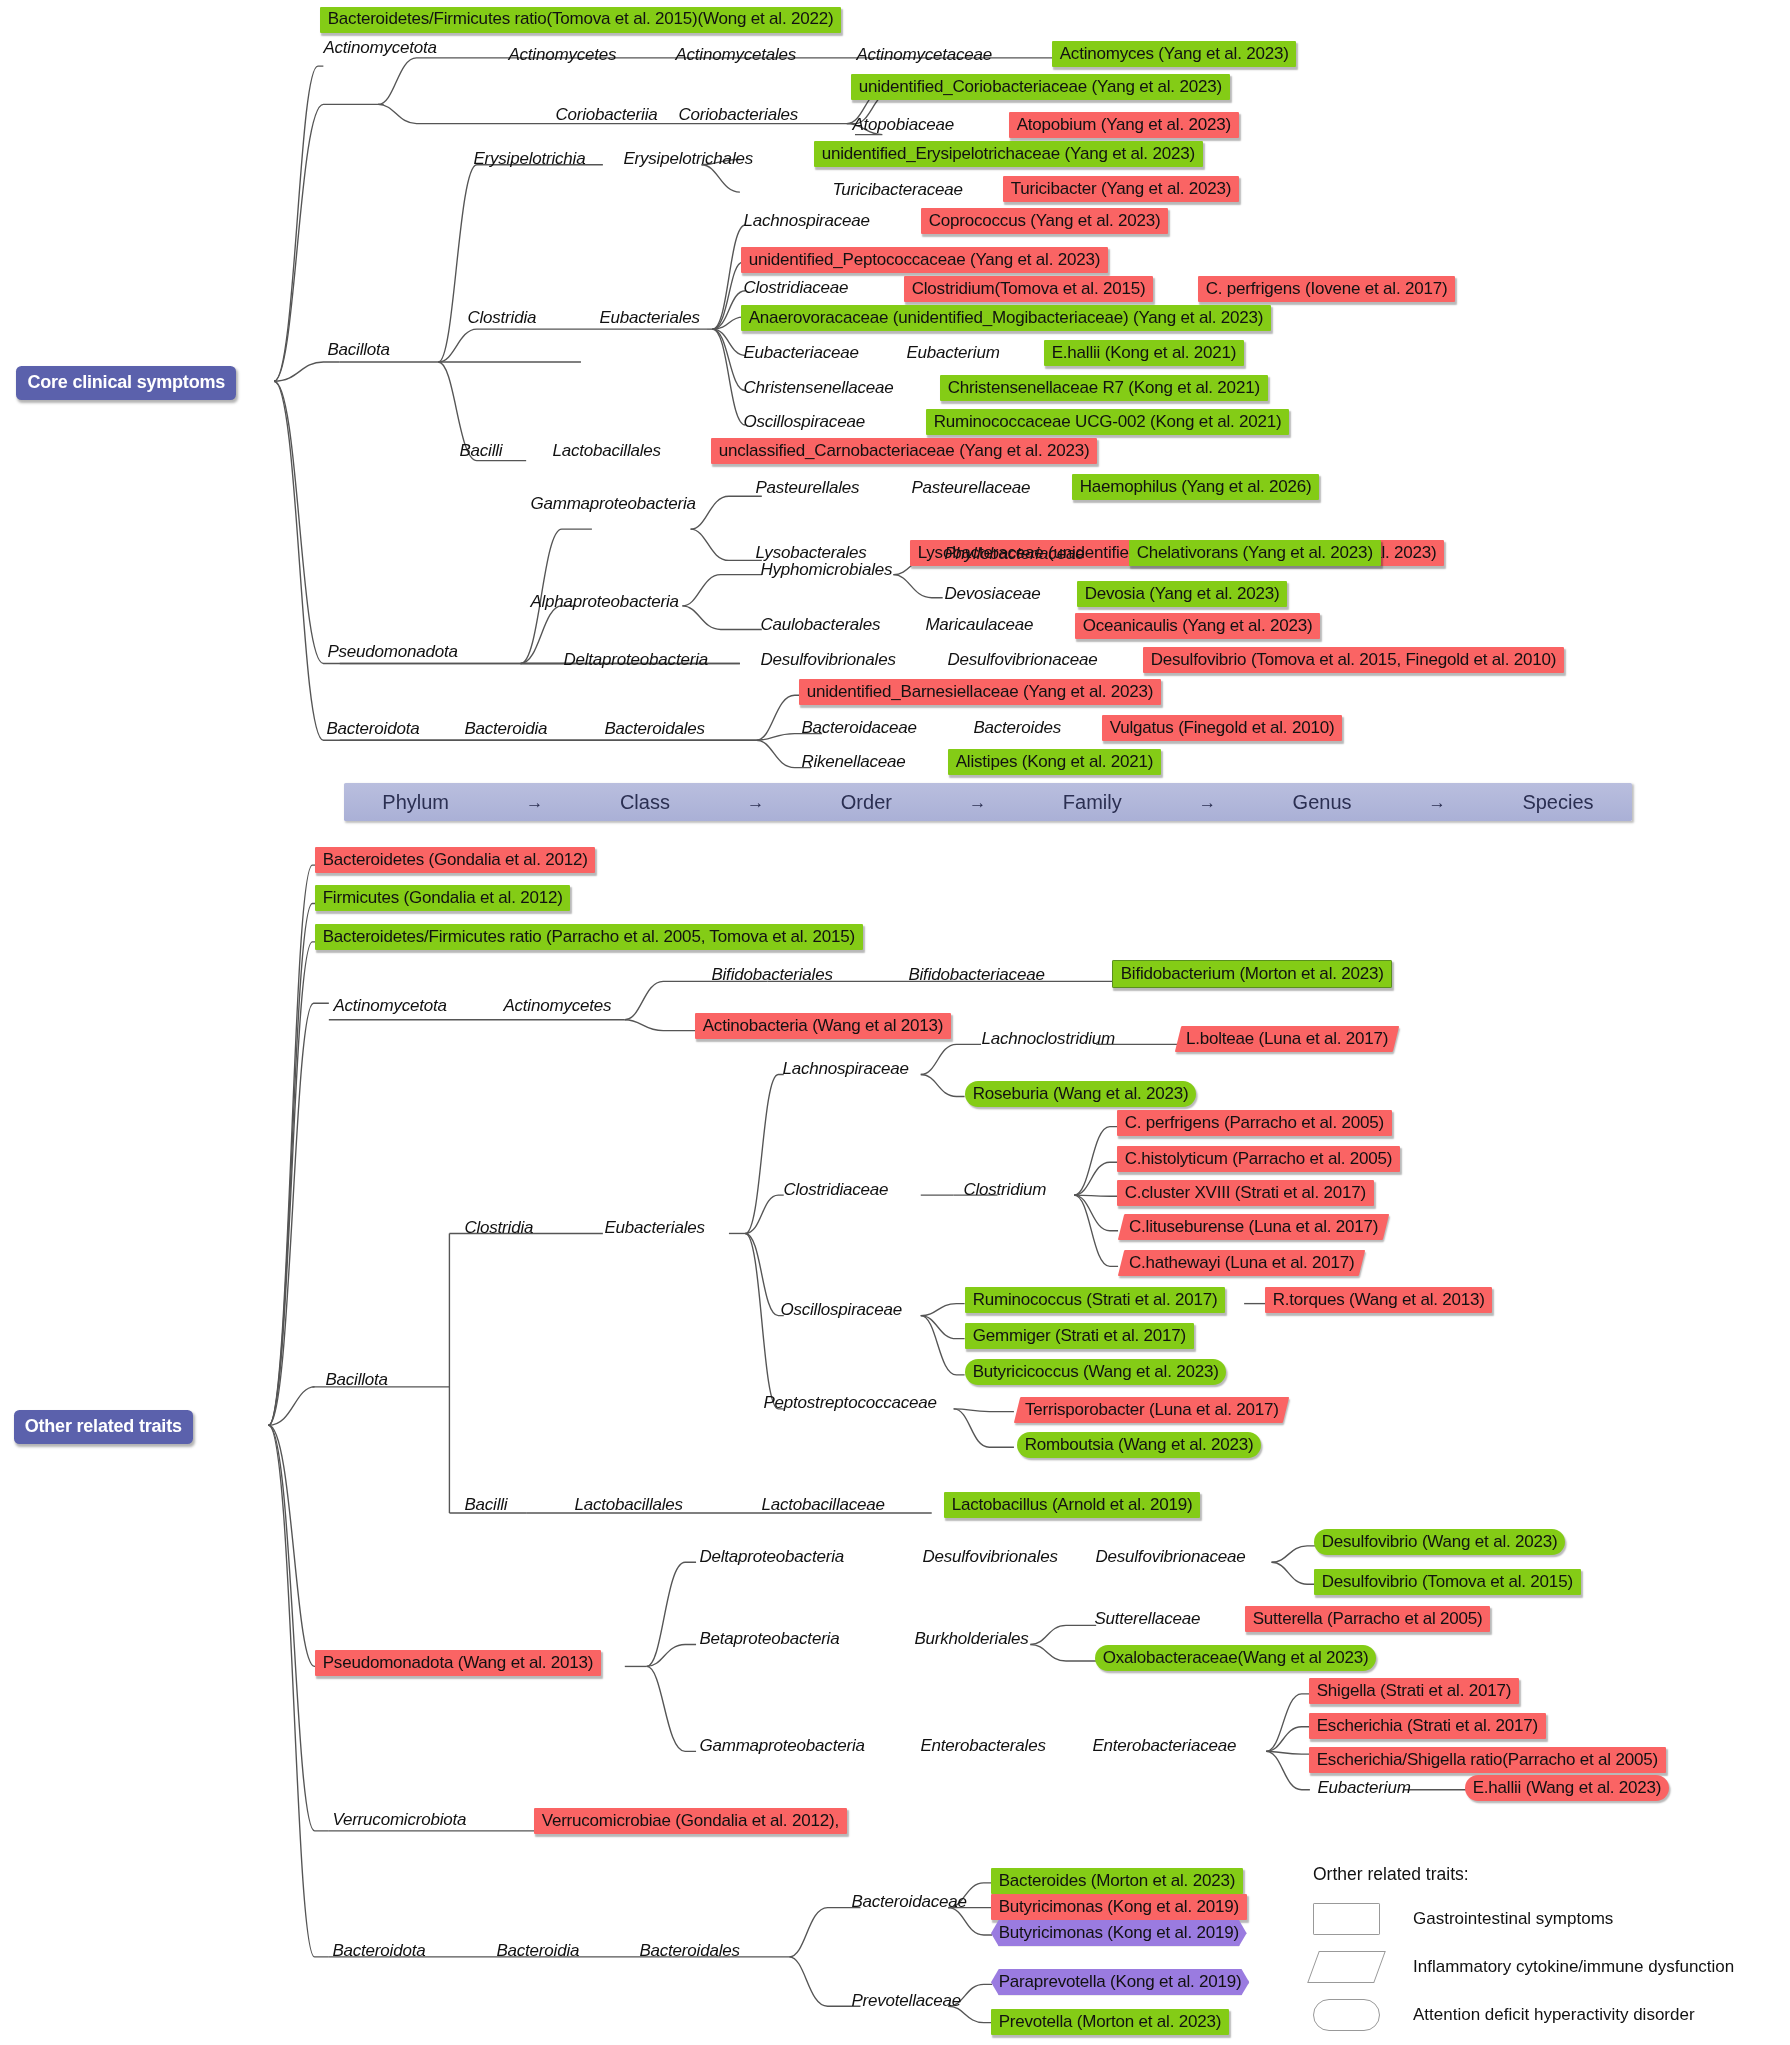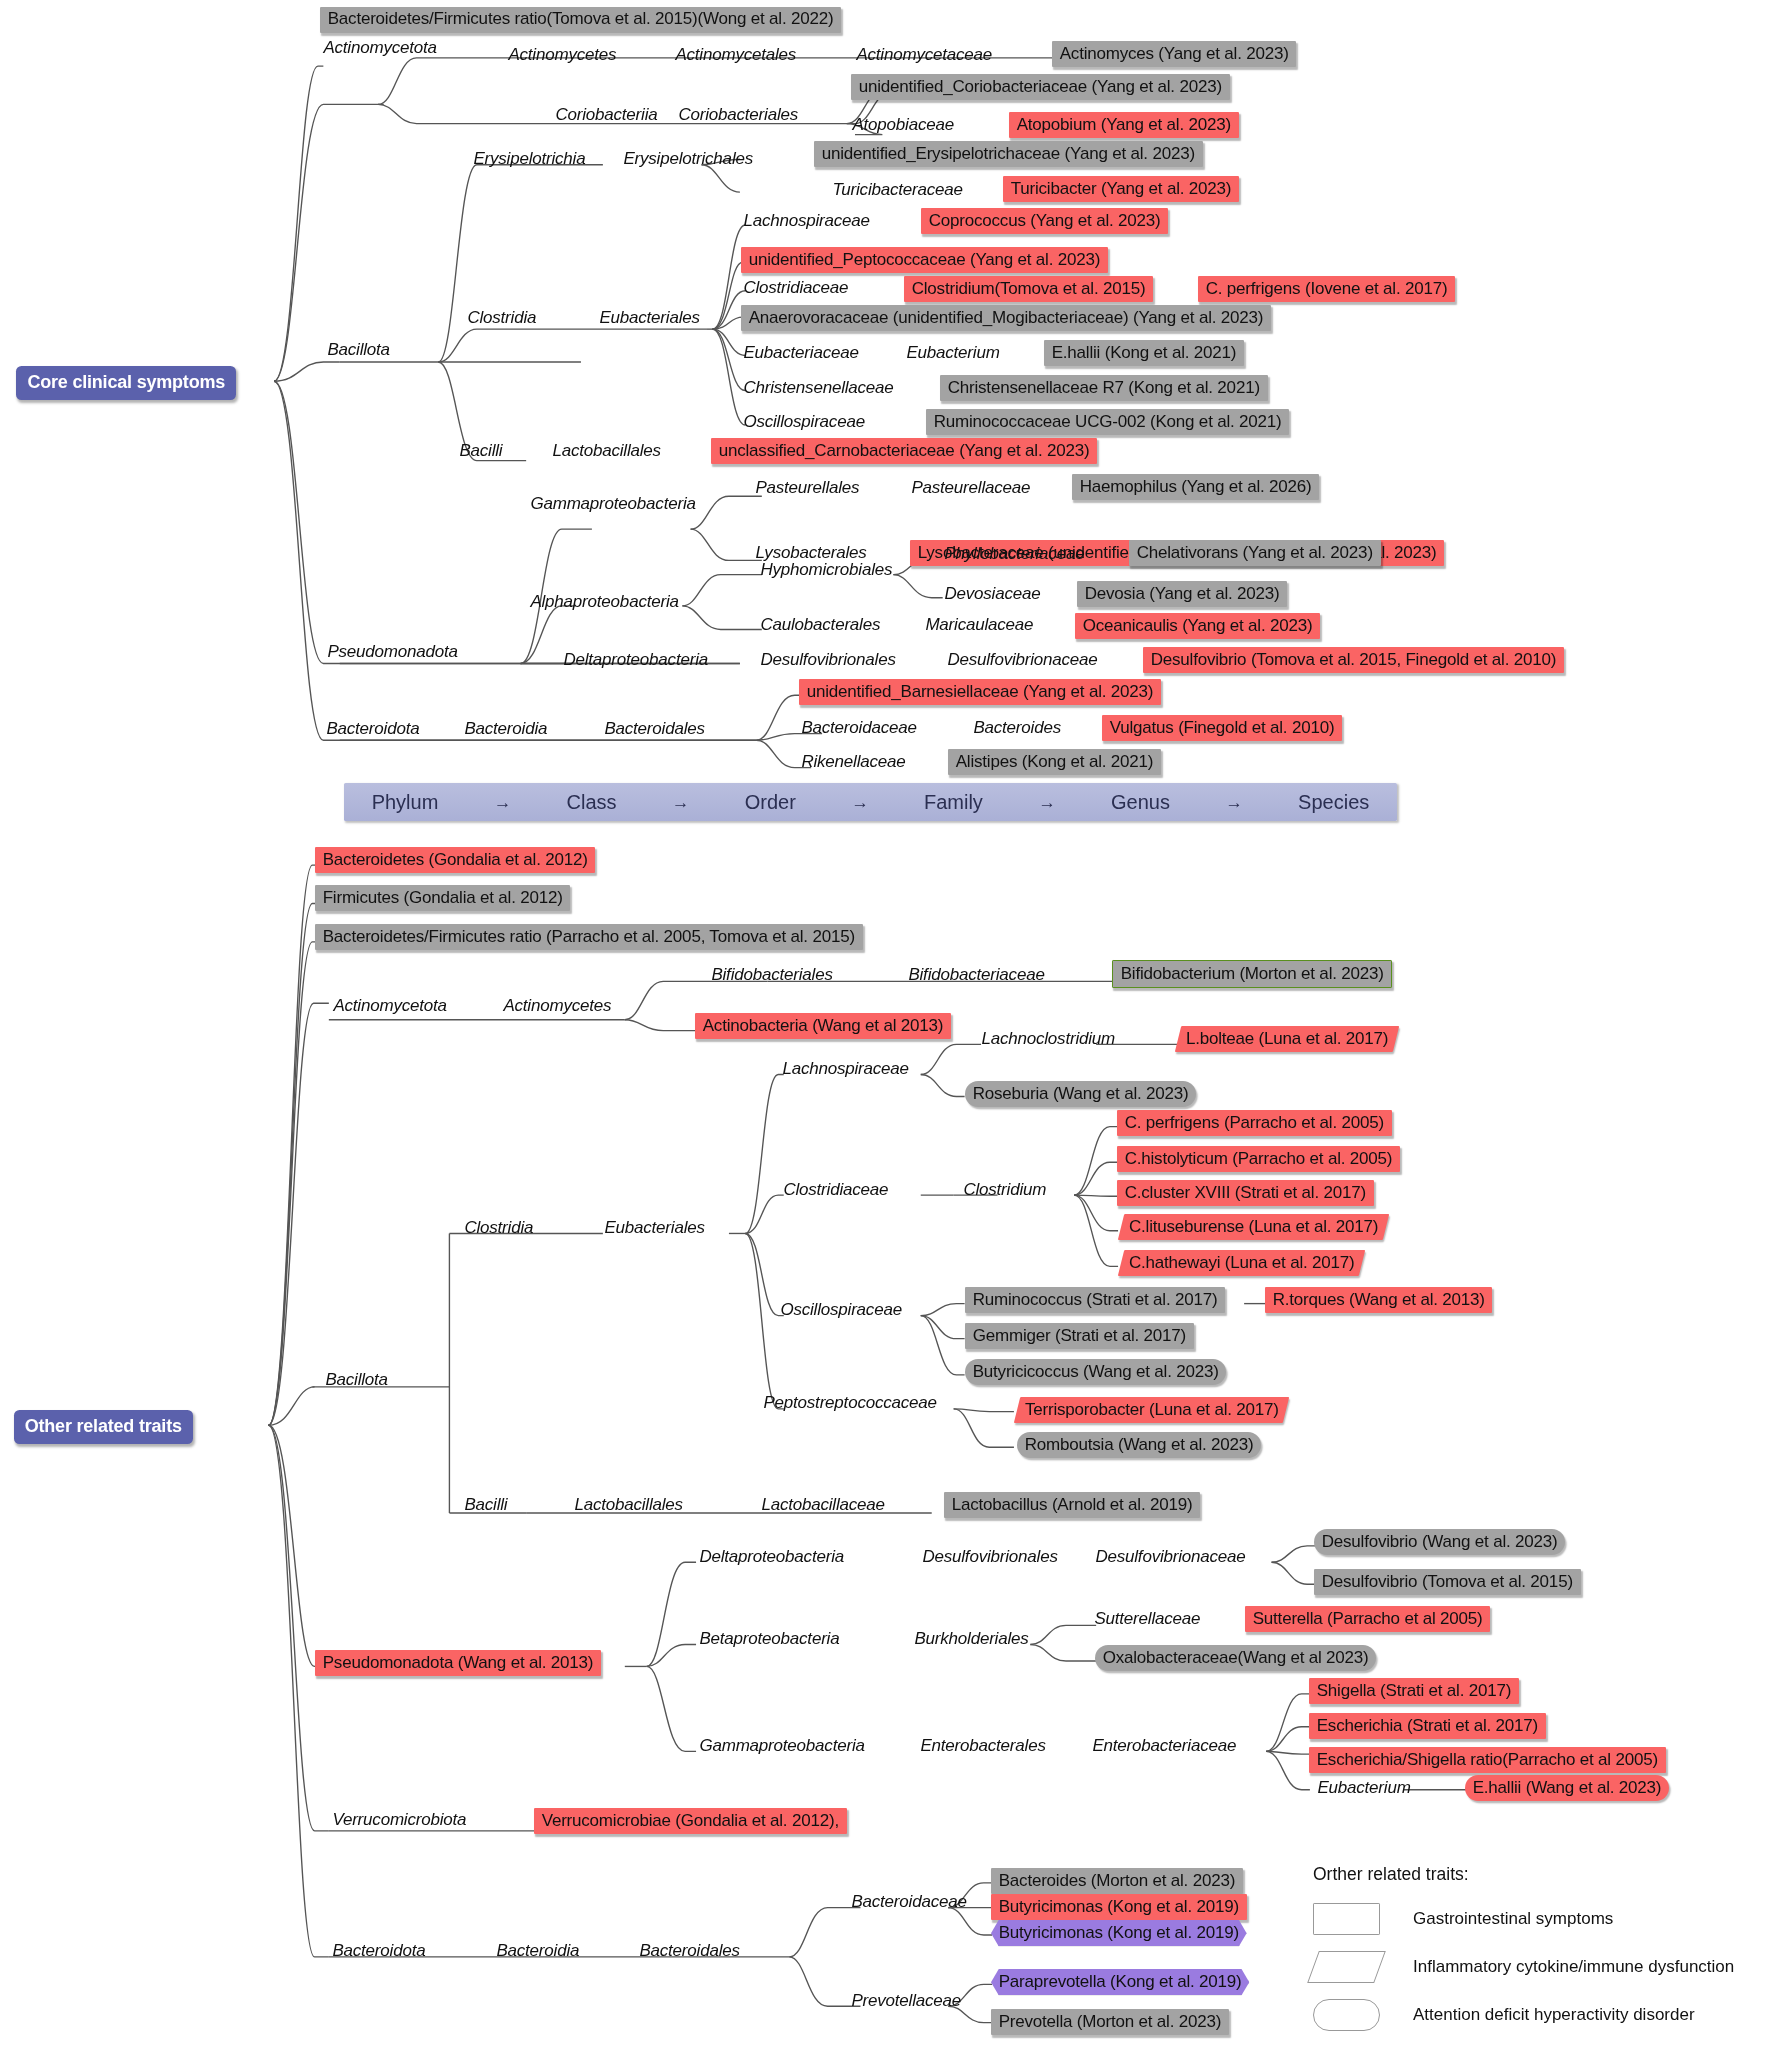--- a/index.html
+++ b/index.html
@@ -6,21 +6,21 @@
   body{font-family:"Liberation Sans",sans-serif;color:#111;}
   #canvas{position:relative;width:1790px;height:2046px;overflow:hidden;background:#fff;}
   svg.links{position:absolute;left:0;top:0;width:1790px;height:2046px;pointer-events:none;}
   .node{position:absolute;box-sizing:border-box;display:flex;align-items:center;
         white-space:nowrap;font-size:17px;line-height:1.1;letter-spacing:-0.2px;}
   .node .txt{display:block;}
   
   .tx{color:#111;font-style:italic;padding:1.1px 4.4px;}
   
   .box{padding:3.8px 7.7px;border-radius:1.1px;}
-  .green{background:#a3a3a3;}
+  .green{background:#84cc16;}
   .red{background:#FA6464;}
   .purple{background:#9A7BE0;}
   
   .sh-rect{border-radius:1.1px;}
   .sh-para{transform:skewX(-14deg);}
   .sh-para > .txt{transform:skewX(14deg);}
   .sh-round{border-radius:548px;}
   .sh-hex{clip-path:polygon(3% 0,97% 0,100% 50%,97% 100%,3% 100%,0 50%);}
   .shadow{box-shadow:1.6px 2.2px 1.6px rgba(0,0,0,.28);}
   
@@ -393,21 +393,21 @@
   <div class="node box red shadow" style="left:1102px;top:715px;">
     <span class="txt">Vulgatus (Finegold et al. 2010)</span>
     </div>
   <div class="node tx" style="left:797px;top:752px;">
     <span class="txt">Rikenellaceae</span>
     </div>
   <div class="node box green shadow" style="left:948px;top:749px;">
     <span class="txt">Alistipes (Kong et al. 2021)</span>
     </div>
 
-  <div class="rankbar" style="left:344px;top:783px;width:1053px;height:38px;">
+  <div class="rankbar" style="left:344px;top:783px;width:1288px;height:38px;">
     <span>Phylum</span>
     <span class="arr">→</span>
     <span>Class</span>
     <span class="arr">→</span>
     <span>Order</span>
     <span class="arr">→</span>
     <span>Family</span>
     <span class="arr">→</span>
     <span>Genus</span>
     <span class="arr">→</span>

